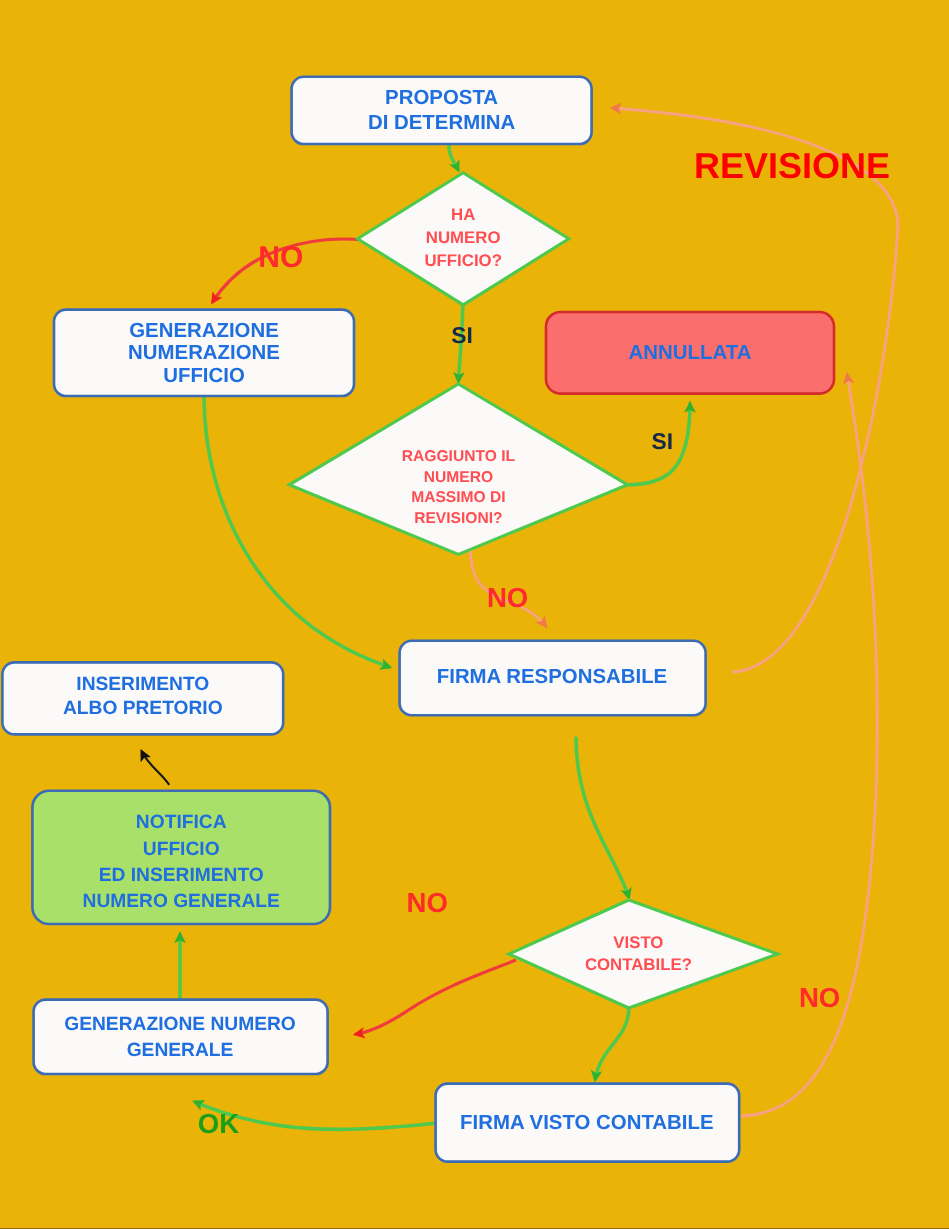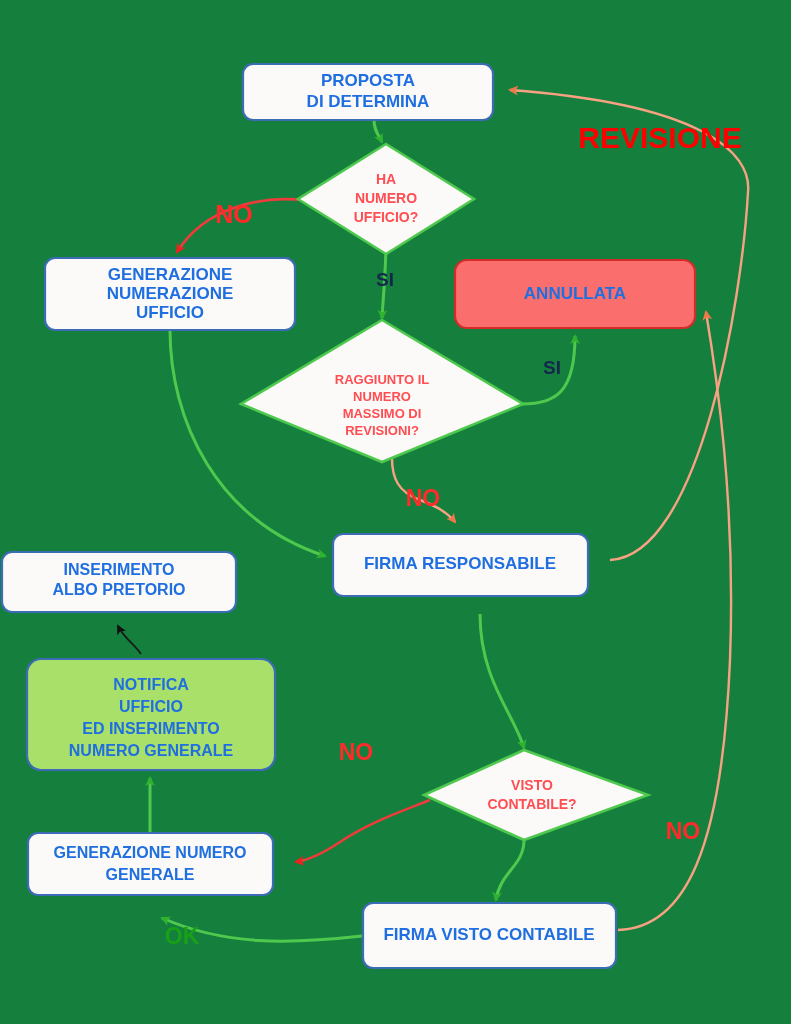--- a/index.html
+++ b/index.html
@@ -4,21 +4,21 @@
 <style>
   html, body {
     margin: 0;
     padding: 0;
     background: #000000;
   }
   #canvas-wrap {
     position: relative;
     width: 791px;
     height: 1024px;
-    background: #15803d;
+    background: #eab308;
     overflow: hidden;
     font-family: "Liberation Sans", sans-serif;
   }
   svg#flow {
     position: absolute;
     left: 0;
     top: 0;
     width: 791px;
     height: 1024px;
   }

